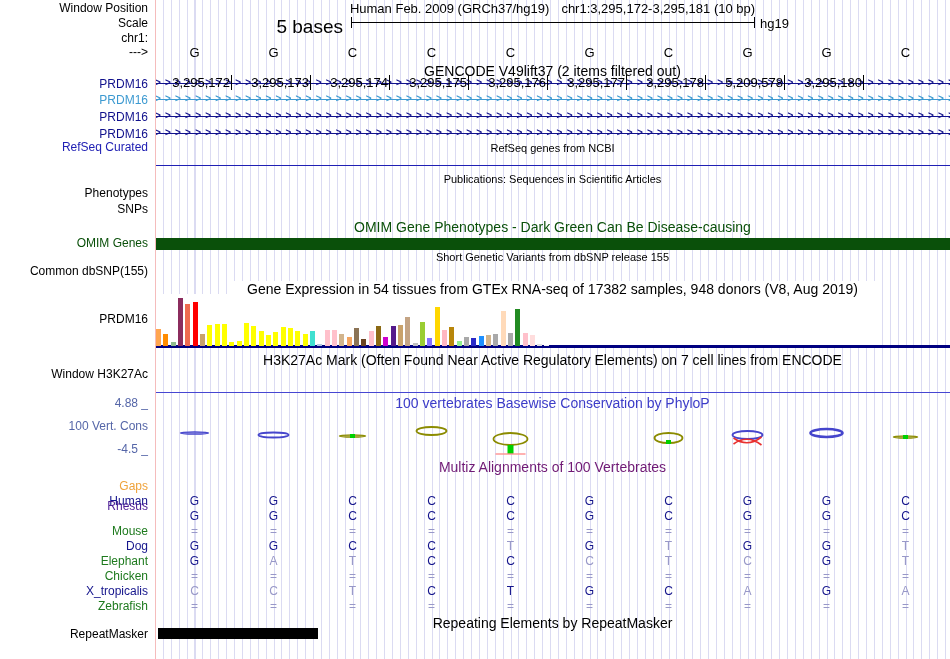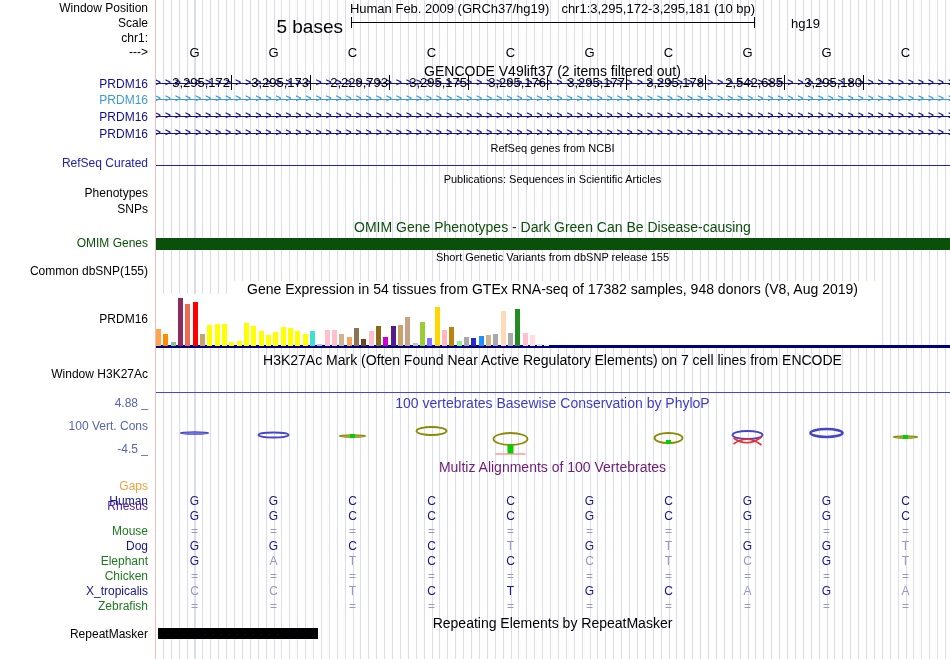--- a/index.html
+++ b/index.html
@@ -14,21 +14,21 @@
   
   .ttl{position:absolute;left:155px;width:795px;text-align:center;white-space:nowrap;z-index:4;}
   .sm{font-size:11px;}
   .md{font-size:14px;}
   
   #hdr{position:absolute;left:155px;top:1px;width:795px;display:flex;justify-content:center;gap:12px;font-size:13px;z-index:4;}
   
   #scale-label{position:absolute;left:155px;top:16px;width:188px;text-align:right;font-size:19px;z-index:4;}
   #scale-line{position:absolute;left:351px;top:17px;width:402px;height:11px;border-left:1px solid #000;border-right:1px solid #000;
               background:linear-gradient(to bottom,transparent 5px,#000 5px,#000 6px,transparent 6px);z-index:4;}
-  #scale-genome{position:absolute;left:760px;top:16px;font-size:13px;z-index:4;margin-left:31px;}
+  #scale-genome{position:absolute;left:760px;top:16px;font-size:13px;z-index:4;}
   
   .coord{position:absolute;top:31px;width:79px;text-align:right;font-size:13px;z-index:4;margin-top:44px;}
   .coord .tick{border-right:1px solid #000;padding-right:1px;margin-right:2px;}
   .base{position:absolute;top:45px;width:79px;text-align:center;font-size:13px;z-index:4;}
   
   .arrowrow{position:absolute;left:0;width:795px;height:13px;overflow:hidden;white-space:nowrap;
             font-size:10px;font-weight:bold;letter-spacing:4.2px;line-height:12px;z-index:3;}
   .arrowrow .aline{position:absolute;left:0;right:0;top:6px;height:1px;background:currentColor;}
   
   #track{position:absolute;left:155px;top:0;width:795px;height:659px;z-index:3;}
@@ -45,21 +45,21 @@
 <body>
 
 <div id="browser">
   <div id="grid"></div>
   <div id="pink-line"></div>
 
   <div class="lbl" style="top:1px">Window Position</div>
   <div class="lbl" style="top:16px">Scale</div>
   <div class="lbl" style="top:31px">chr1:</div>
   <div class="lbl" style="top:45px">---&gt;</div>
-  <div class="lbl" style="top:156px;color:#2020b4">RefSeq Curated</div>
+  <div class="lbl" style="top:140px;color:#2020b4">RefSeq Curated</div>
   <div class="lbl" style="top:186px">Phenotypes</div>
   <div class="lbl" style="top:202px">SNPs</div>
   <div class="lbl" style="top:236px;color:#0a500a">OMIM Genes</div>
   <div class="lbl" style="top:264px">Common dbSNP(155)</div>
   <div class="lbl" style="top:312px">PRDM16</div>
   <div class="lbl" style="top:367px">Window H3K27Ac</div>
   <div class="lbl" style="top:396px;color:#5566a8">4.88 _</div>
   <div class="lbl" style="top:419px;color:#5566a8">100 Vert. Cons</div>
   <div class="lbl" style="top:442px;color:#5566a8">-4.5 _</div>
   <div class="lbl" style="top:627px">RepeatMasker</div>
@@ -102,26 +102,26 @@
         <rect x="511" y="440" width="5" height="4" fill="#00d000"></rect>
         <ellipse cx="592.5" cy="435" rx="15" ry="4" fill="none" stroke="#4545cc" stroke-width="1.8"></ellipse>
         <path d="M 578.5 438 q 14 10 28 -1 M 578.5 444 q 14 -10 28 1" fill="none" stroke="#e83030" stroke-width="1.6"></path>
         <ellipse cx="671.5" cy="433" rx="16" ry="4" fill="none" stroke="#4545cc" stroke-width="2.6"></ellipse>
         <ellipse cx="750.5" cy="437" rx="12" ry="1" fill="none" stroke="#8b8b00" stroke-width="1.6"></ellipse>
         <rect x="748" y="435" width="5" height="4" fill="#00d000"></rect>
       </svg>
     <div id="rmsk-bar"></div>
   <div class="coord" style="left: 0px;"><span class="tick">3,295,172</span></div>
       <div class="coord" style="left: 79px;"><span class="tick">3,295,173</span></div>
-      <div class="coord" style="left: 158px;"><span class="tick">2,229,793</span></div>
+      <div class="coord" style="left: 158px;"><span class="tick">3,295,174</span></div>
       <div class="coord" style="left: 237px;"><span class="tick">3,295,175</span></div>
       <div class="coord" style="left: 316px;"><span class="tick">3,295,176</span></div>
       <div class="coord" style="left: 395px;"><span class="tick">3,295,177</span></div>
       <div class="coord" style="left: 474px;"><span class="tick">3,295,178</span></div>
-      <div class="coord" style="left: 553px;"><span class="tick">2,542,685</span></div>
+      <div class="coord" style="left: 553px;"><span class="tick">5,209,578</span></div>
       <div class="coord" style="left: 632px;"><span class="tick">3,295,180</span></div>
       <div class="base" style="left: 0px;">G</div>
       <div class="base" style="left: 79px;">G</div>
       <div class="base" style="left: 158px;">C</div>
       <div class="base" style="left: 237px;">C</div>
       <div class="base" style="left: 316px;">C</div>
       <div class="base" style="left: 395px;">G</div>
       <div class="base" style="left: 474px;">C</div>
       <div class="base" style="left: 553px;">G</div>
       <div class="base" style="left: 632px;">G</div>

